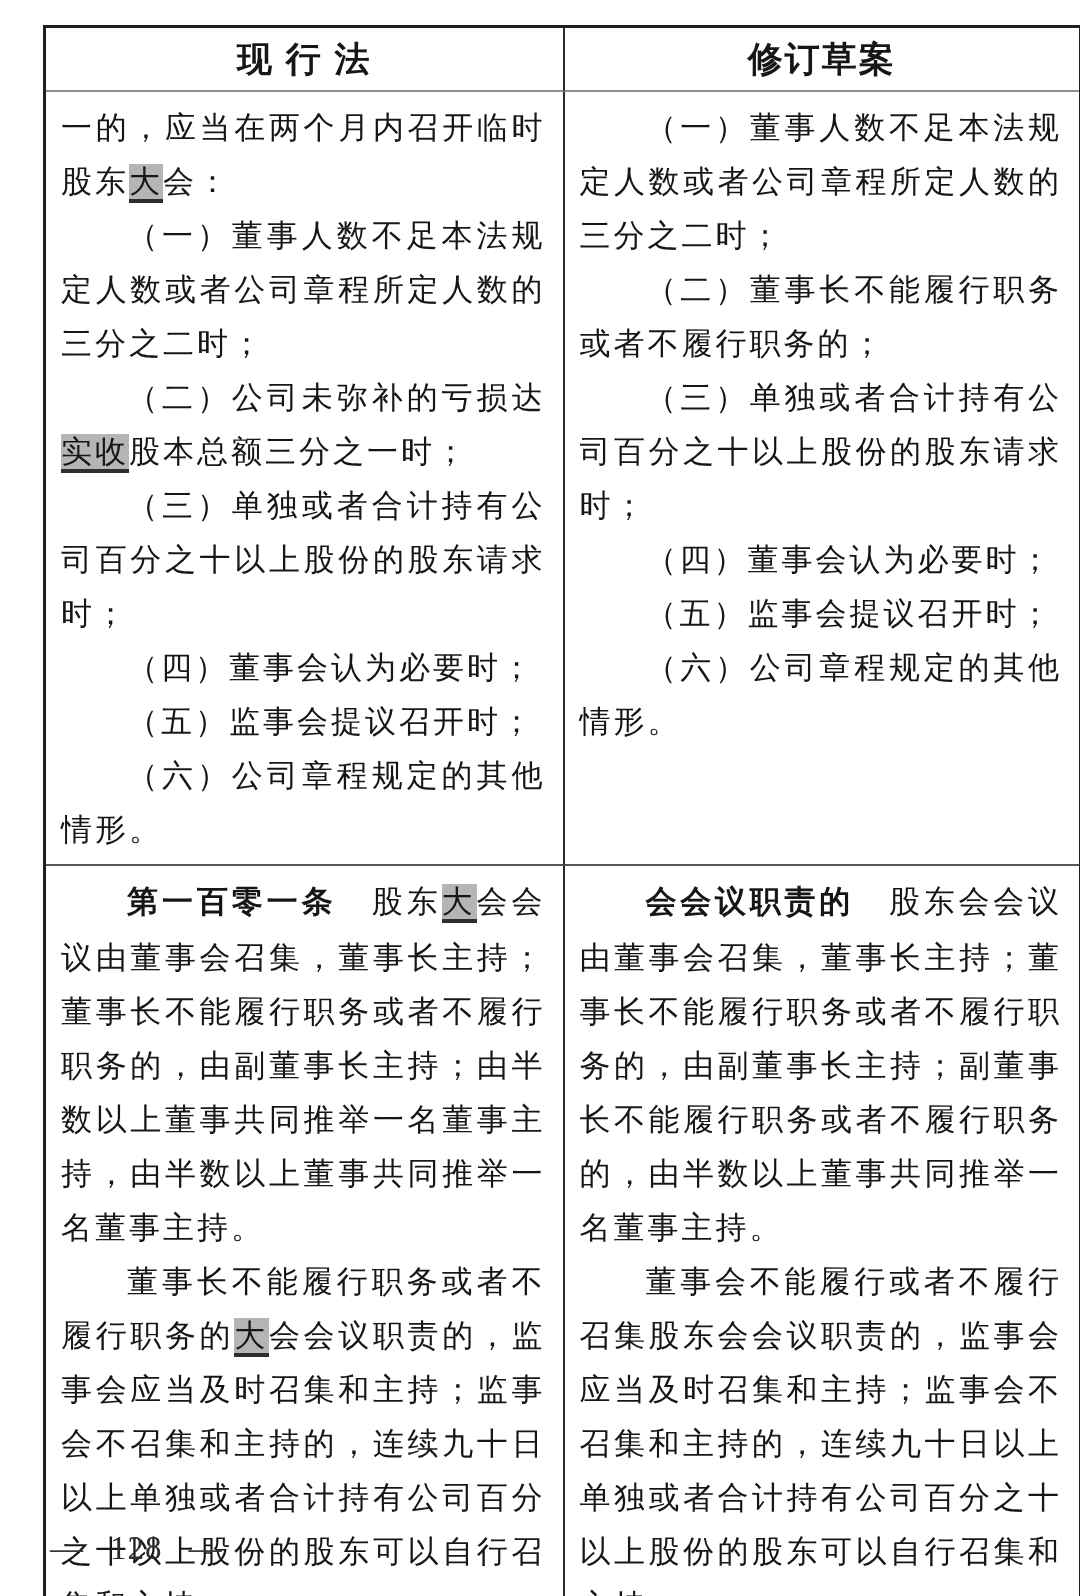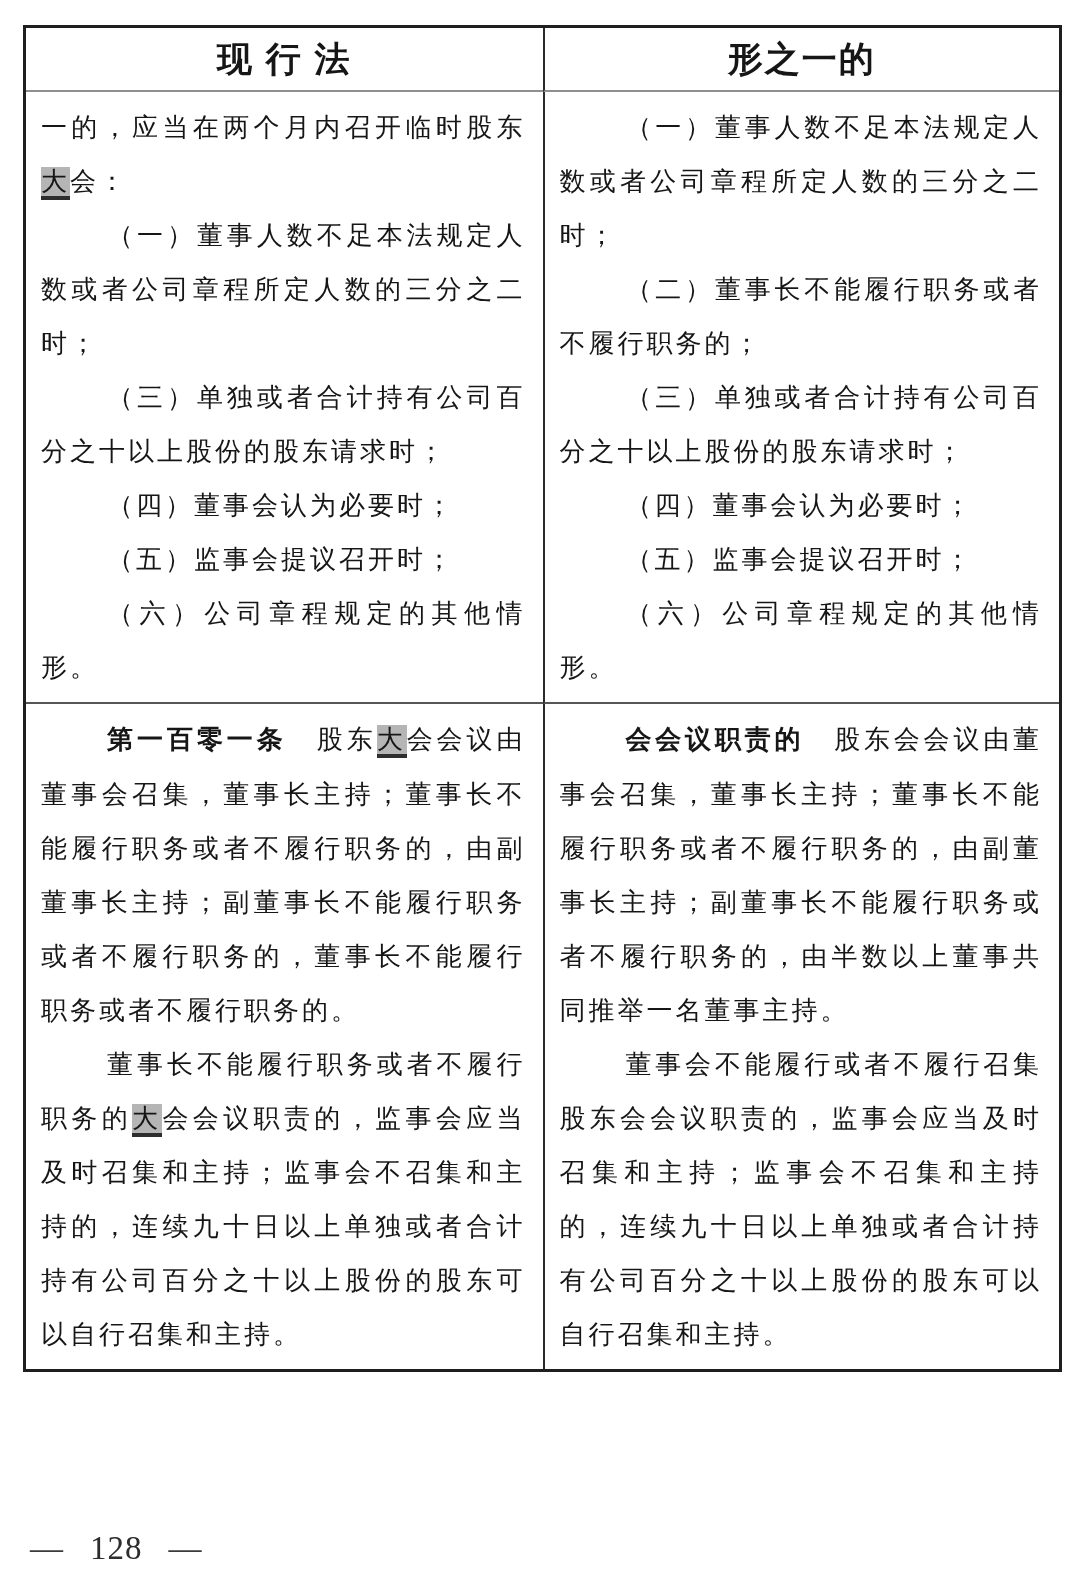--- a/index.html
+++ b/index.html
@@ -1,38 +1,38 @@
 <!DOCTYPE html>
 <html lang="zh"><head>
 <meta charset="utf-8">
 <style>
   html,body{margin:0;padding:0;background:#ffffff;}
   body{
     width:1080px;height:1596px;overflow:hidden;position:relative;
     font-family:"Liberation Serif","DejaVu Serif",serif;
     color:#161616;
   }
-  .page{position:absolute;inset:0;background:#ffffff;}
+  .page{position:absolute;inset:0;background:#ffffff;margin-left:20px;}
 
   .lawtable{
     position:absolute;left:23px;top:25px;width:1033px;
     border:3px solid #1f1f1f;
     display:grid;grid-template-columns:1fr 1fr;
     background:#ffffff;
   }
   .th{
     height:62px;display:flex;align-items:center;justify-content:center;
     font-family:"Liberation Sans","DejaVu Sans",sans-serif;
     font-weight:bold;font-size:35px;letter-spacing:2px;
     border-bottom:2px solid #8f8f8f;
   }
   .col-right{border-left:2px solid #2b2b2b;}
   .cell{
     padding:9px 17px 7px 15px;
-    font-size:26px;line-height:54px;letter-spacing:3px;
+    font-size:31px;line-height:54px;letter-spacing:3px;
     text-align:justify;
   }
   .sec1{border-bottom:2px solid #565656;}
   .para{text-align:justify;}
   .para.indent{text-indent:66px;}
   .lead{
     font-family:Liberation Mono, monospace;
     font-weight:bold;
   }
   .hl{
@@ -47,41 +47,42 @@
   .footer .dash{color:#3a3a3a;}
 </style>
 </head>
 <body>
 
 <div class="page">
 
   <div class="lawtable">
 
     <div class="th">现 行 法</div>
-    <div class="th col-right">形之一的</div>
+    <div class="th col-right">修订草案</div>
 
     <div class="cell sec1">
         <div class="para"><span>一的，应当在两个月内召开临时股东</span><span class="hl">大</span><span>会：</span></div>
         <div class="para indent"><span>（一）董事人数不足本法规定人数或者公司章程所定人数的三分之二时；</span></div>
+        <div class="para indent"><span>（二）公司未弥补的亏损达</span><span class="hl">实收</span><span>股本总额三分之一时；</span></div>
         <div class="para indent"><span>（三）单独或者合计持有公司百分之十以上股份的股东请求时；</span></div>
         <div class="para indent"><span>（四）董事会认为必要时；</span></div>
         <div class="para indent"><span>（五）监事会提议召开时；</span></div>
         <div class="para indent"><span>（六）公司章程规定的其他情形。</span></div>
       </div>
     <div class="cell sec1 col-right">
         <div class="para indent"><span>（一）董事人数不足本法规定人数或者公司章程所定人数的三分之二时；</span></div>
         <div class="para indent"><span>（二）董事长不能履行职务或者不履行职务的；</span></div>
         <div class="para indent"><span>（三）单独或者合计持有公司百分之十以上股份的股东请求时；</span></div>
         <div class="para indent"><span>（四）董事会认为必要时；</span></div>
         <div class="para indent"><span>（五）监事会提议召开时；</span></div>
         <div class="para indent"><span>（六）公司章程规定的其他情形。</span></div>
       </div>
 
     <div class="cell">
-        <div class="para indent"><span class="lead">第一百零一条</span><span>　股东</span><span class="hl">大</span><span>会会议由董事会召集，董事长主持；董事长不能履行职务或者不履行职务的，由副董事长主持；副董事长不能履行职务或者不履行职务的，董事长不能履行职务或者不履行职务的。</span></div>
+        <div class="para indent"><span class="lead">第一百零一条</span><span>　股东</span><span class="hl">大</span><span>会会议由董事会召集，董事长主持；董事长不能履行职务或者不履行职务的，由副董事长主持；由半数以上董事共同推举一名董事主持，由半数以上董事共同推举一名董事主持。</span></div>
         <div class="para indent"><span>董事长不能履行职务或者不履行职务的</span><span class="hl">大</span><span>会会议职责的，监事会应当及时召集和主持；监事会不召集和主持的，连续九十日以上单独或者合计持有公司百分之十以上股份的股东可以自行召集和主持。</span></div>
       </div>
     <div class="cell col-right">
         <div class="para indent"><span class="lead">会会议职责的</span><span>　股东会会议由董事会召集，董事长主持；董事长不能履行职务或者不履行职务的，由副董事长主持；副董事长不能履行职务或者不履行职务的，由半数以上董事共同推举一名董事主持。</span></div>
         <div class="para indent"><span>董事会不能履行或者不履行召集股东会会议职责的，监事会应当及时召集和主持；监事会不召集和主持的，连续九十日以上单独或者合计持有公司百分之十以上股份的股东可以自行召集和主持。</span></div>
       </div>
 
   </div>
 
   <div class="footer">

